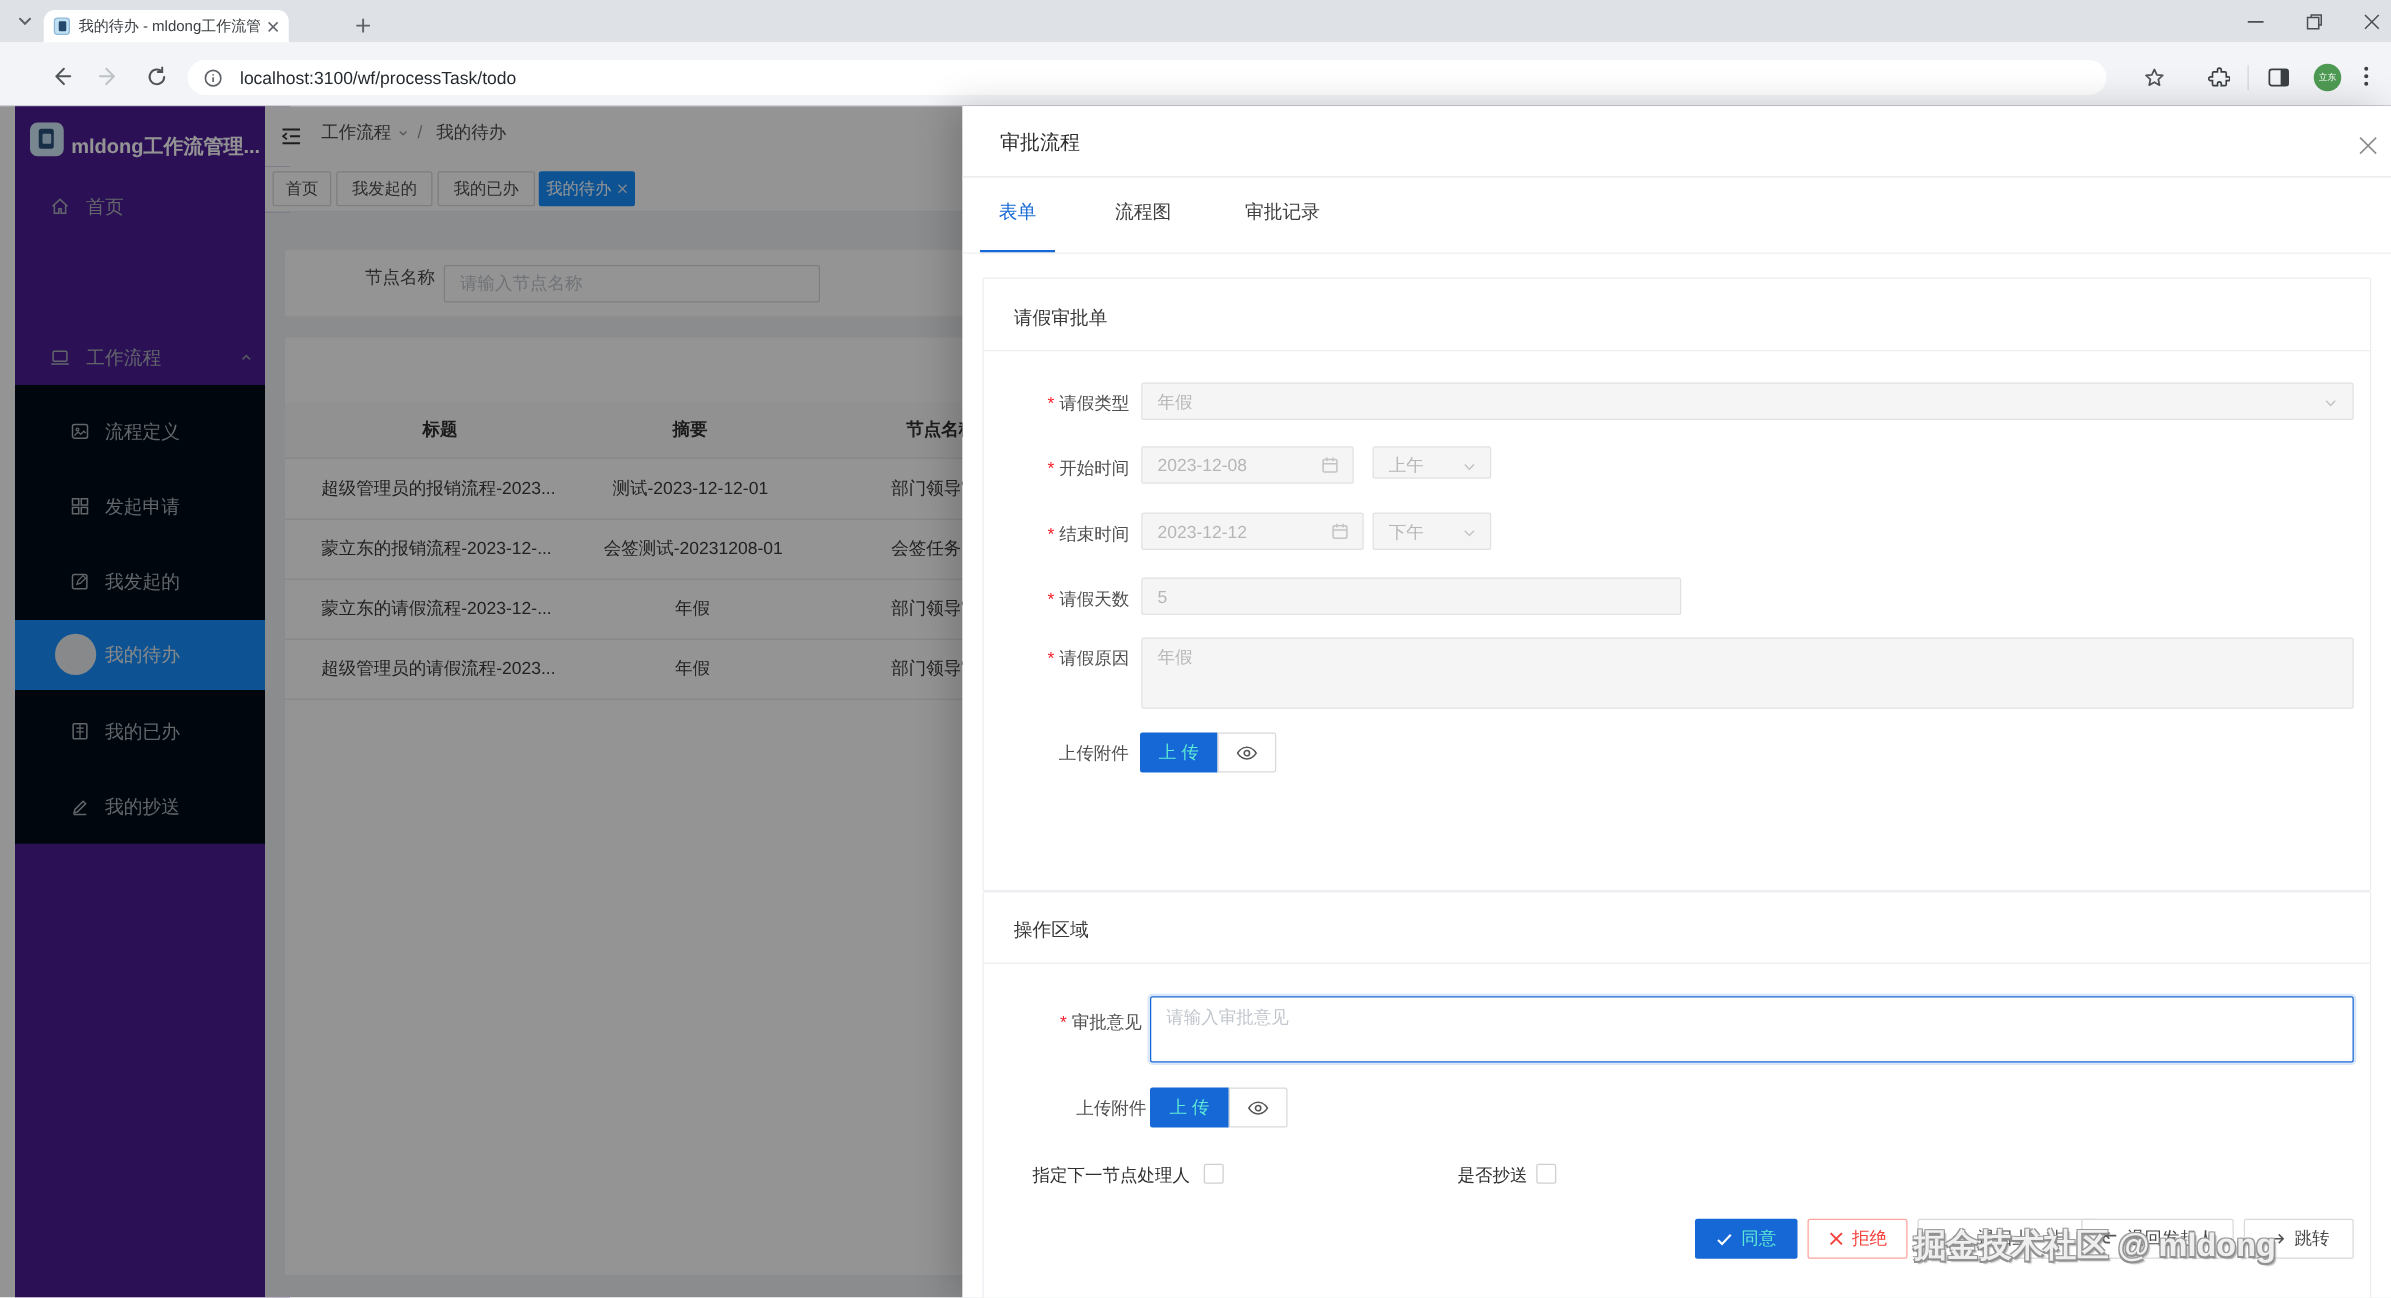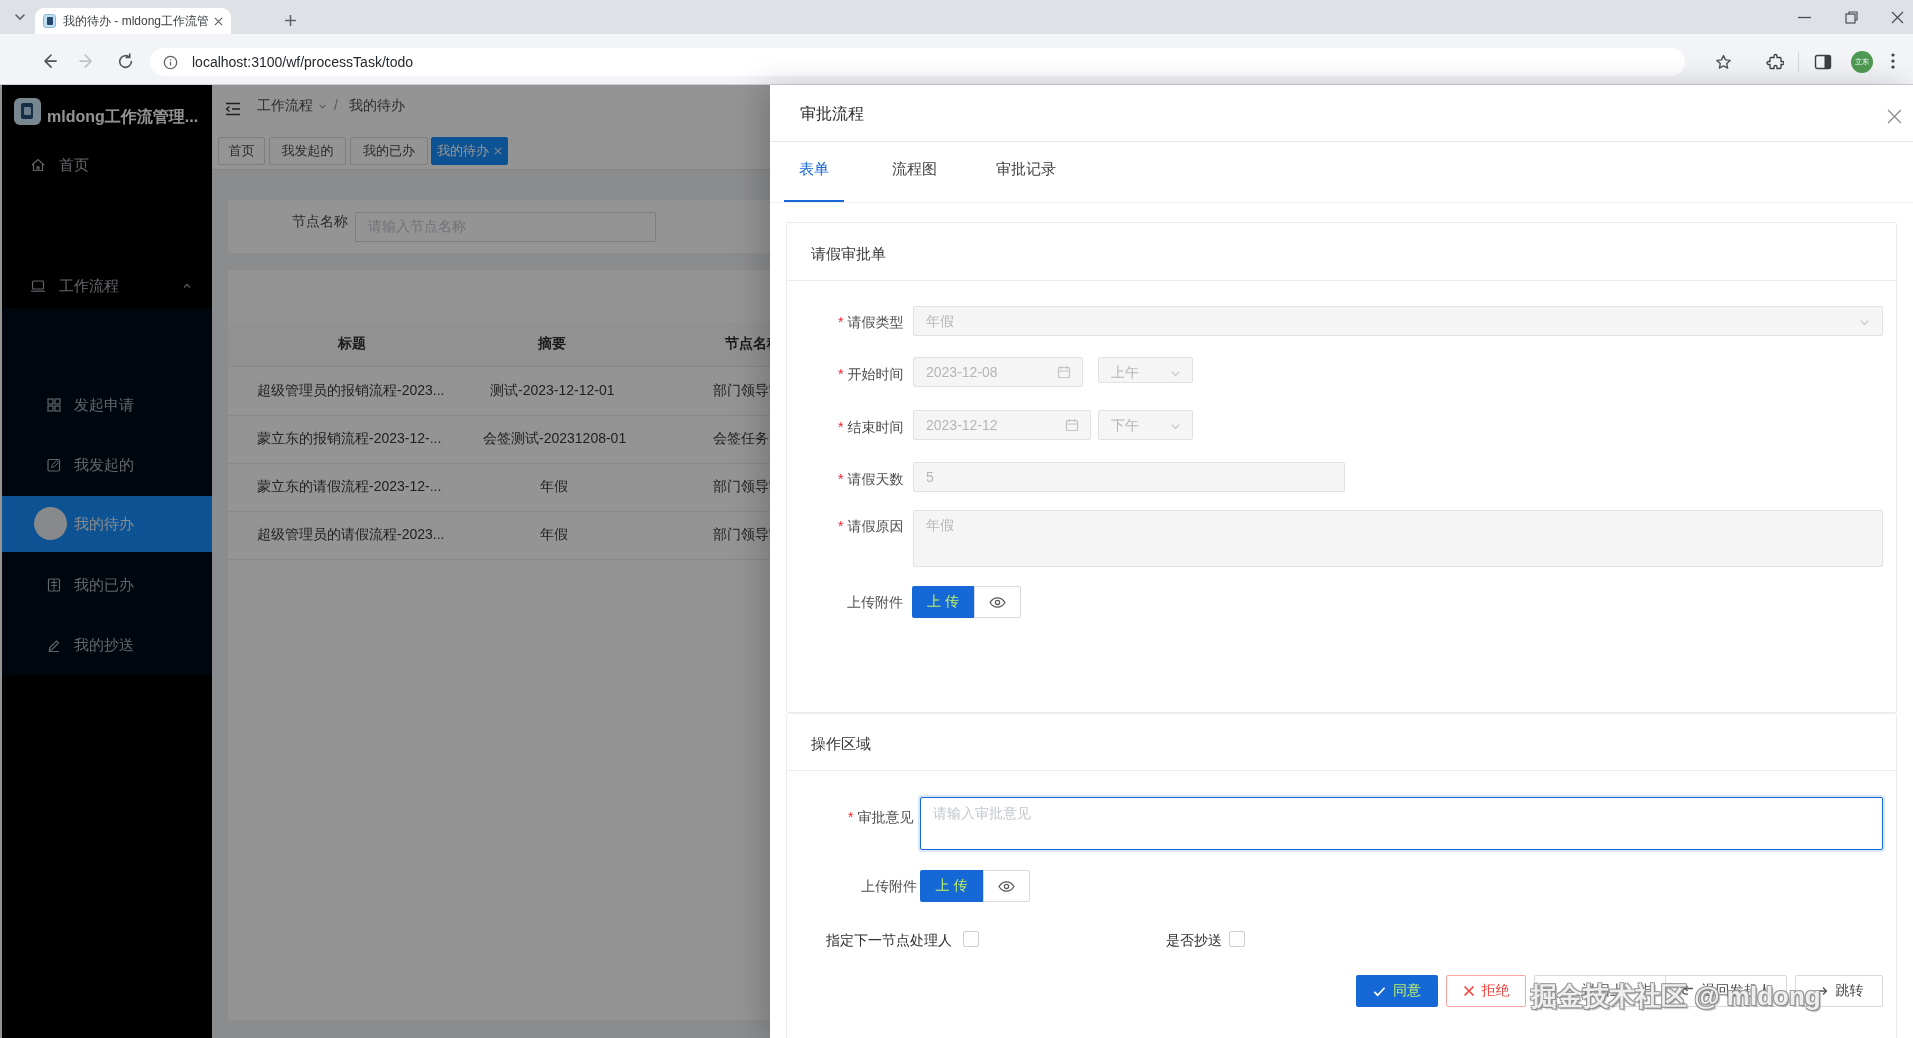--- a/index.html
+++ b/index.html
@@ -12,21 +12,21 @@
   
   .tabbar { left:0; top:0; width:1913px; height:34px; background:#dee1e6; }
   .tab { left:35px; top:8px; width:196px; height:26px; background:#fff; border-radius:9px 9px 0 0; display:flex; align-items:center; padding:0 8px; }
   .tab-title { font-size:12px; color:#3c4043; white-space:nowrap; overflow:hidden; max-width:150px; }
   .chrome-btn { color:#5f6368; }
   .toolbar { left:0; top:34px; width:1913px; height:51px; background:#f2f4f7; border-bottom:1px solid #cdd0d4; }
   .urlpill { left:150px; top:48px; width:1535px; height:28px; background:#fff; border-radius:14px; display:flex; align-items:center; }
   .url-text { font-size:14px; color:#24292f; margin-left:14px; }
 
   
-  .sidebar { left:2px; top:85px; width:220px; height:953px; background:#000000; }
+  .sidebar { left:12px; top:85px; width:220px; height:953px; background:#4c1d95; }
   .side-label { font-size:15px; color:#a9b0b8; white-space:nowrap; }
   .menu-item { position:absolute; left:0; width:212px; height:54px; display:flex; align-items:center; }
   .submenu-bg { position:absolute; left:0; top:223px; width:212px; height:367px; background:#000c17; }
   .mi-icon { position:absolute; left:28px; color:#a9b0b8; }
   .mi-icon2 { position:absolute; left:44px; color:#a9b0b8; }
   .mi-text { position:absolute; left:57px; }
   .mi-text2 { position:absolute; left:72px; }
   .mi-chev { position:absolute; left:180px; color:#8d949c; }
 
   
@@ -53,21 +53,21 @@
   .inkbar { position:absolute; left:14px; top:115px; width:60px; height:2px; background:#1668d6; }
   .tabline { position:absolute; left:0; top:117px; width:1143px; height:1px; background:#f0f0f0; }
   .fcard { position:absolute; left:16px; width:1111px; border:1px solid #ebedf0; border-radius:2px; background:#fff; }
   .fcard-title { position:absolute; left:24px; font-size:15px; font-weight:500; color:#383838; }
   .flabel { position:absolute; font-size:14px; color:#4f4f4f; white-space:nowrap; }
   .flabel .req { color:#f5222d; margin-right:4px; font-size:14px; }
   .dis-box { position:absolute; background:#f5f5f5; border:1px solid #e1e1e1; border-radius:2px; }
   .dis-val { font-size:14px; color:#b6b6b6; }
   .placeholder { font-size:14px; color:#c2c7ce; }
   .btn { position:absolute; height:32px; border-radius:2px; display:flex; align-items:center; justify-content:center; font-size:14px; }
-  .btn-primary { background:#1668d6; color:#bef264; }
+  .btn-primary { background:#1668d6; color:#5eead4; }
   .btn-plain { background:#fff; border:1px solid #d9d9d9; color:#474747; }
   .btn-danger { background:#fff; border:1px solid #ffa39e; color:#f5403c; }
   .checkbox { position:absolute; width:16px; height:16px; border:1px solid #cfcfcf; border-radius:2px; background:#fff; }
   .cb-label { position:absolute; font-size:14px; color:#2f2f2f; }
 
   .watermark { position:absolute; left:1531px; top:979px; z-index:100; font-size:26px; font-weight:600; color:rgba(255,255,255,0.85); letter-spacing:0; white-space:nowrap;
     text-shadow:1px 1px 0 #909090, -1px -1px 0 #9a9a9a, 1px -1px 0 #9a9a9a, -1px 1px 0 #909090, 2px 2px 1px rgba(120,120,120,0.5); }
 </style>
 </head>
 <body>
@@ -195,20 +195,30 @@
       <span class="mi-text side-label">工作流程</span>
       <span class="mi-chev">
         <svg width="10" height="10" viewBox="0 0 10 10">
             <path d="M2 6.5l3-3 3 3" stroke="#8d949c" stroke-width="1.3" fill="none"></path>
           </svg>
       </span>
     </div>
 
     <div class="submenu-bg"></div>
 
+    <div class="menu-item" style="top:233px;">
+      <span class="mi-icon2">
+        <svg width="16" height="16" viewBox="0 0 16 16">
+            <rect x="2" y="2.5" width="12" height="11" rx="1.5" fill="none" stroke="#a9b0b8" stroke-width="1.2"></rect>
+            <circle cx="6" cy="6.5" r="1.1" fill="none" stroke="#a9b0b8" stroke-width="1"></circle>
+            <path d="M3.5 11.5l3-3 2 2 2.5-2.5 1.5 1.5" fill="none" stroke="#a9b0b8" stroke-width="1.1"></path>
+          </svg>
+      </span>
+      <span class="mi-text2 side-label">流程定义</span>
+    </div>
     <div class="menu-item" style="top:293px;">
       <span class="mi-icon2">
         <svg width="16" height="16" viewBox="0 0 16 16">
             <rect x="2" y="2" width="5" height="5" fill="none" stroke="#a9b0b8" stroke-width="1.2"></rect>
             <rect x="9" y="2" width="5" height="5" fill="none" stroke="#a9b0b8" stroke-width="1.2"></rect>
             <rect x="2" y="9" width="5" height="5" fill="none" stroke="#a9b0b8" stroke-width="1.2"></rect>
             <rect x="9" y="9" width="5" height="5" fill="none" stroke="#a9b0b8" stroke-width="1.2"></rect>
           </svg>
       </span>
       <span class="mi-text2 side-label">发起申请</span>

